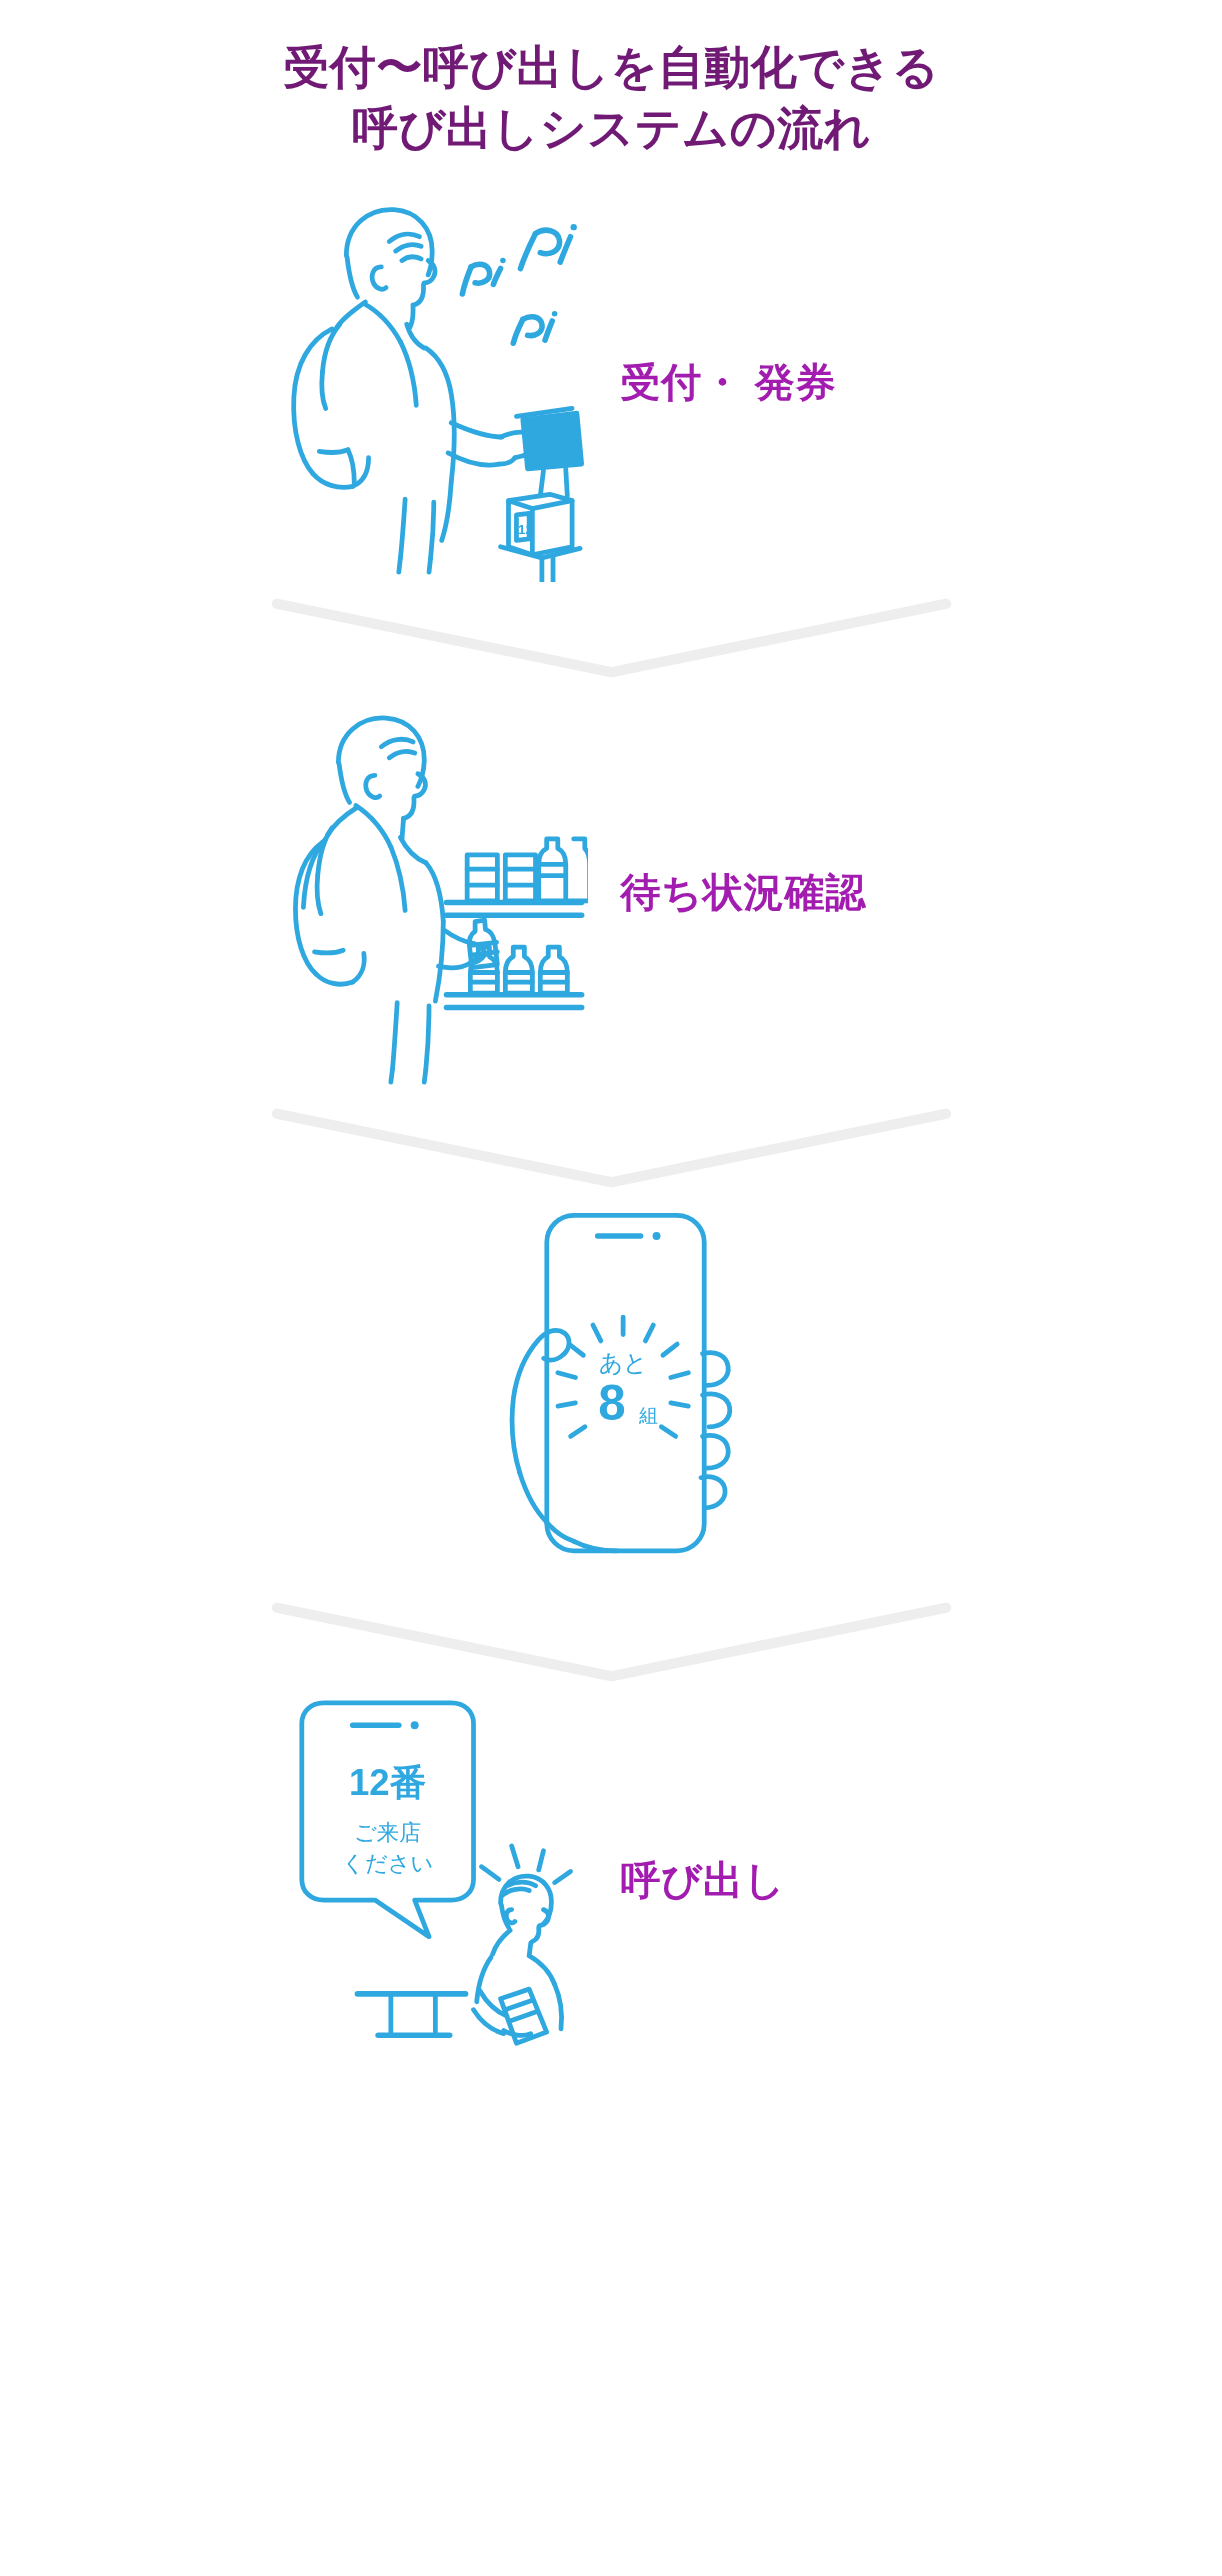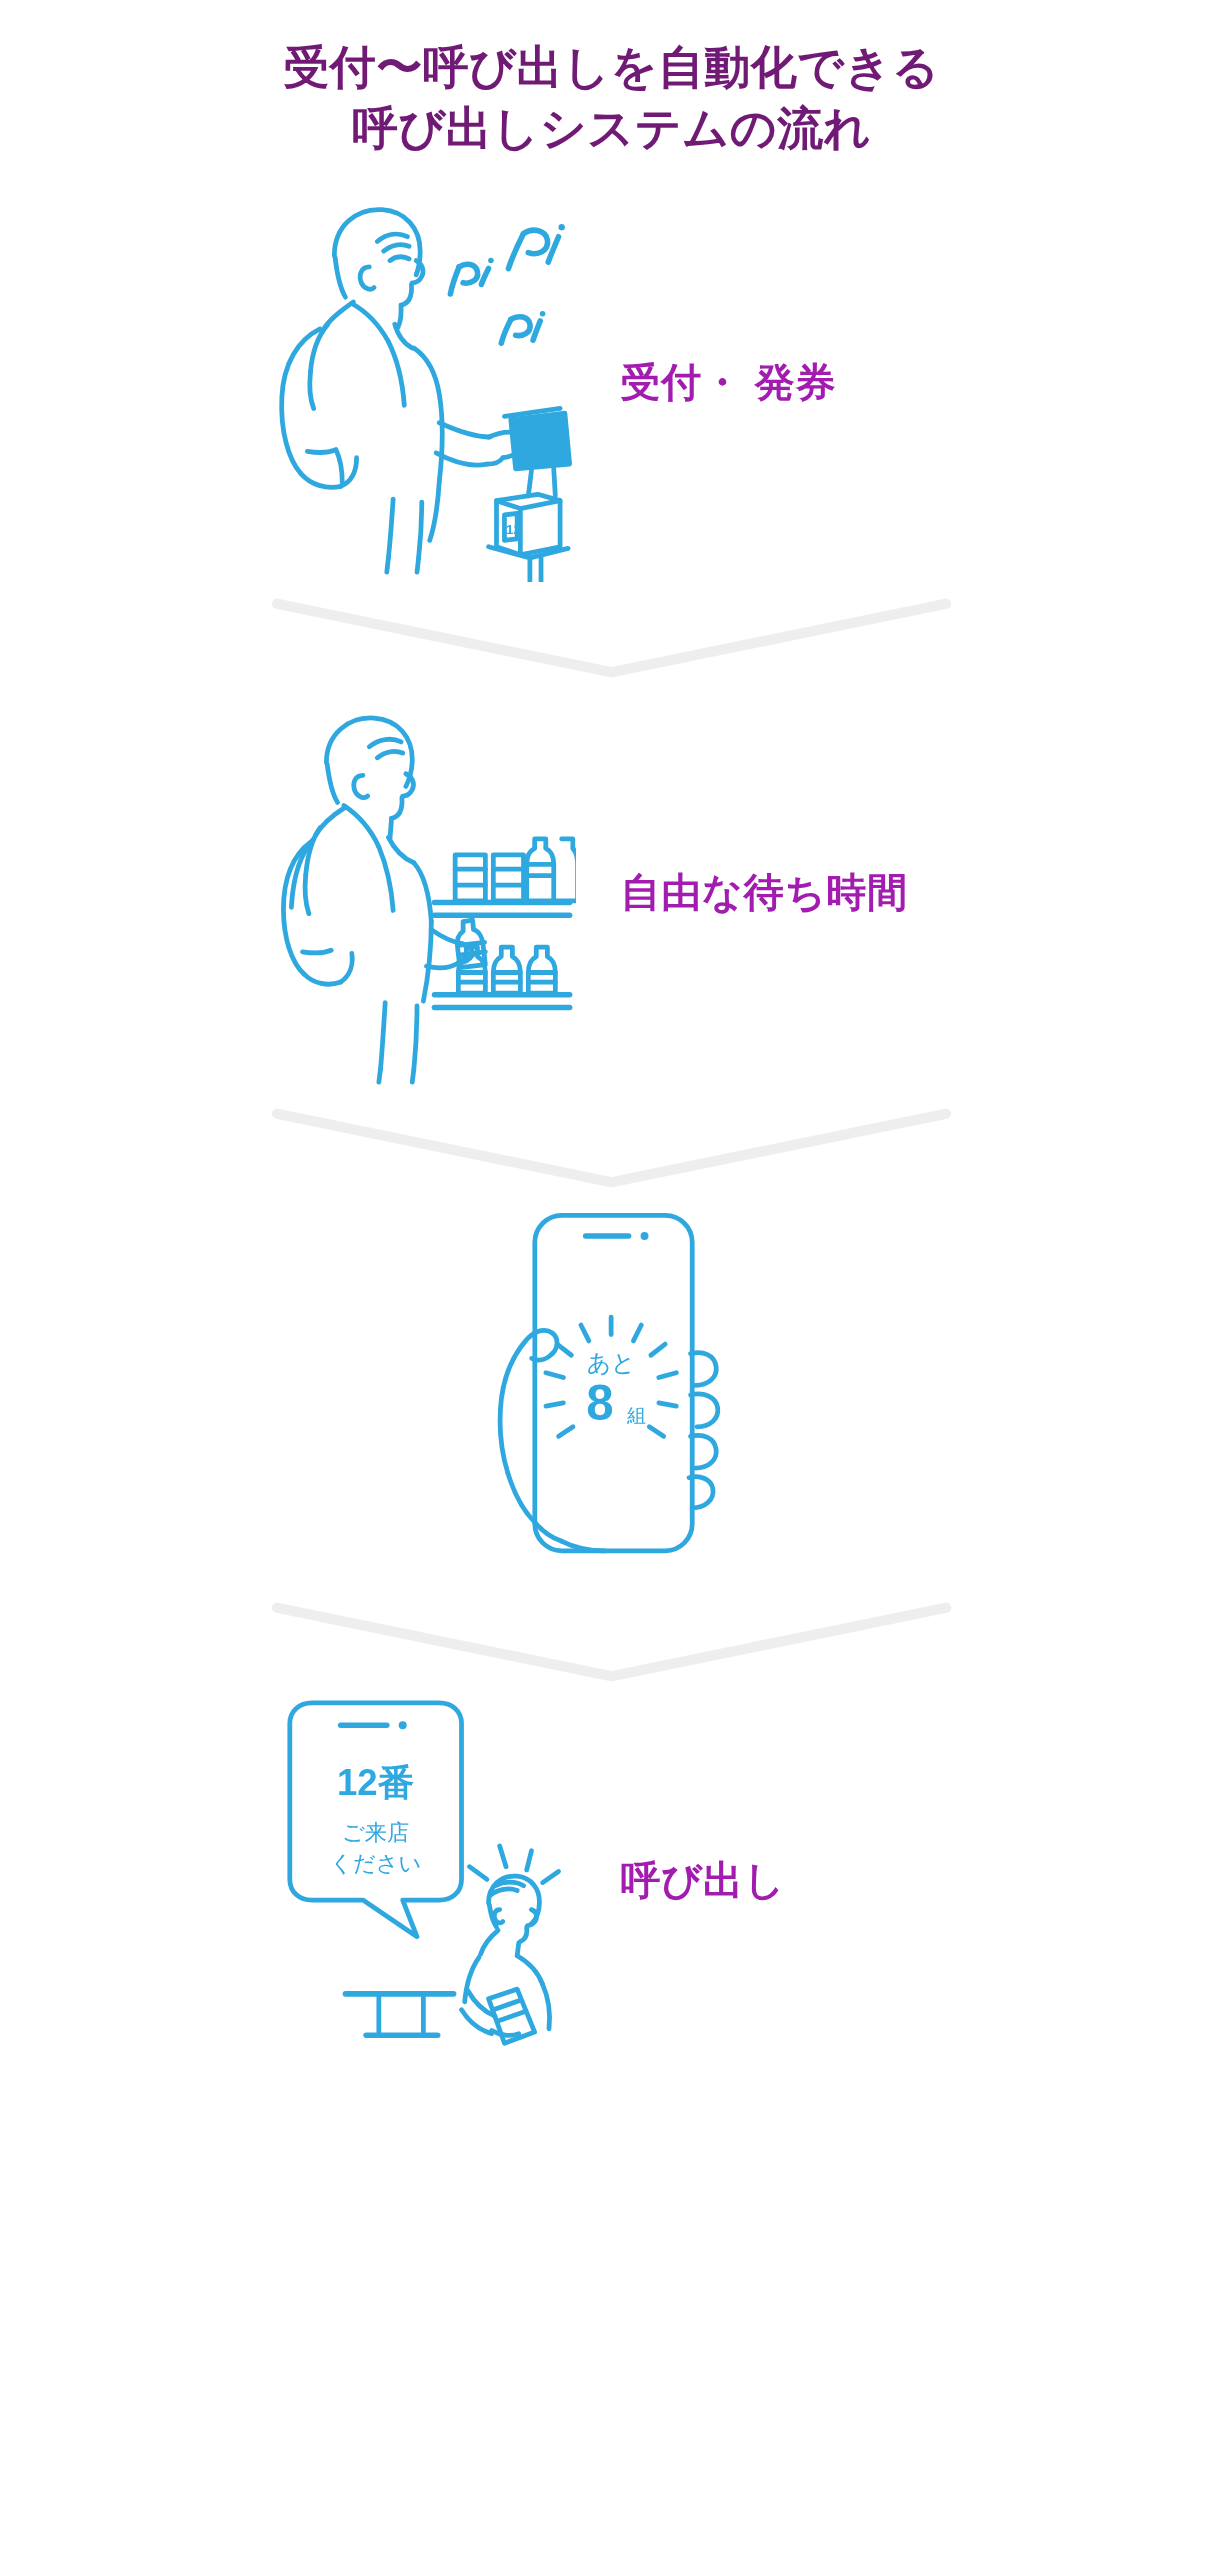--- a/index.html
+++ b/index.html
@@ -34,20 +34,21 @@
     display:flex;
     align-items:center;
     justify-content:center;
     width:100%;
   }
   .step-art{
     width:342px;
     height:430px;
     display:flex;
     align-items:center;
+    justify-content:center;
     flex:0 0 auto;
   }
   .step-art svg{ display:block; }
   .step-label{
     color:#a21caf;
     font-size:40px;
     font-weight:bold;
     letter-spacing:0.8px;
     white-space:nowrap;
     flex:0 0 auto;
@@ -249,21 +250,21 @@
           <path d="M340 362 L374 362"></path>
         </g>
 
         <g stroke-width="6">
           <path d="M258 286 L270 284 L271 296 C278 298 282 306 283 314 L286 340 L254 344 L251 318 C250 310 252 302 258 298 Z"></path>
           <path d="M252 316 L285 312"></path>
           <path d="M253 328 L286 324"></path>
         </g>
       </svg>
     </div>
-    <div class="step-label">自由な待ち時間</div>
+    <div class="step-label">待ち状況確認</div>
   </div>
 
   <div class="divider">
     <svg width="685" height="88" viewBox="0 0 860 110" fill="none" stroke="#eeeeee" stroke-width="13" stroke-linecap="round" stroke-linejoin="round">
       <path d="M10 12 L430 98 L850 12"></path>
     </svg>
   </div>
 
   <div class="step step-3">
     <div class="step-art">

